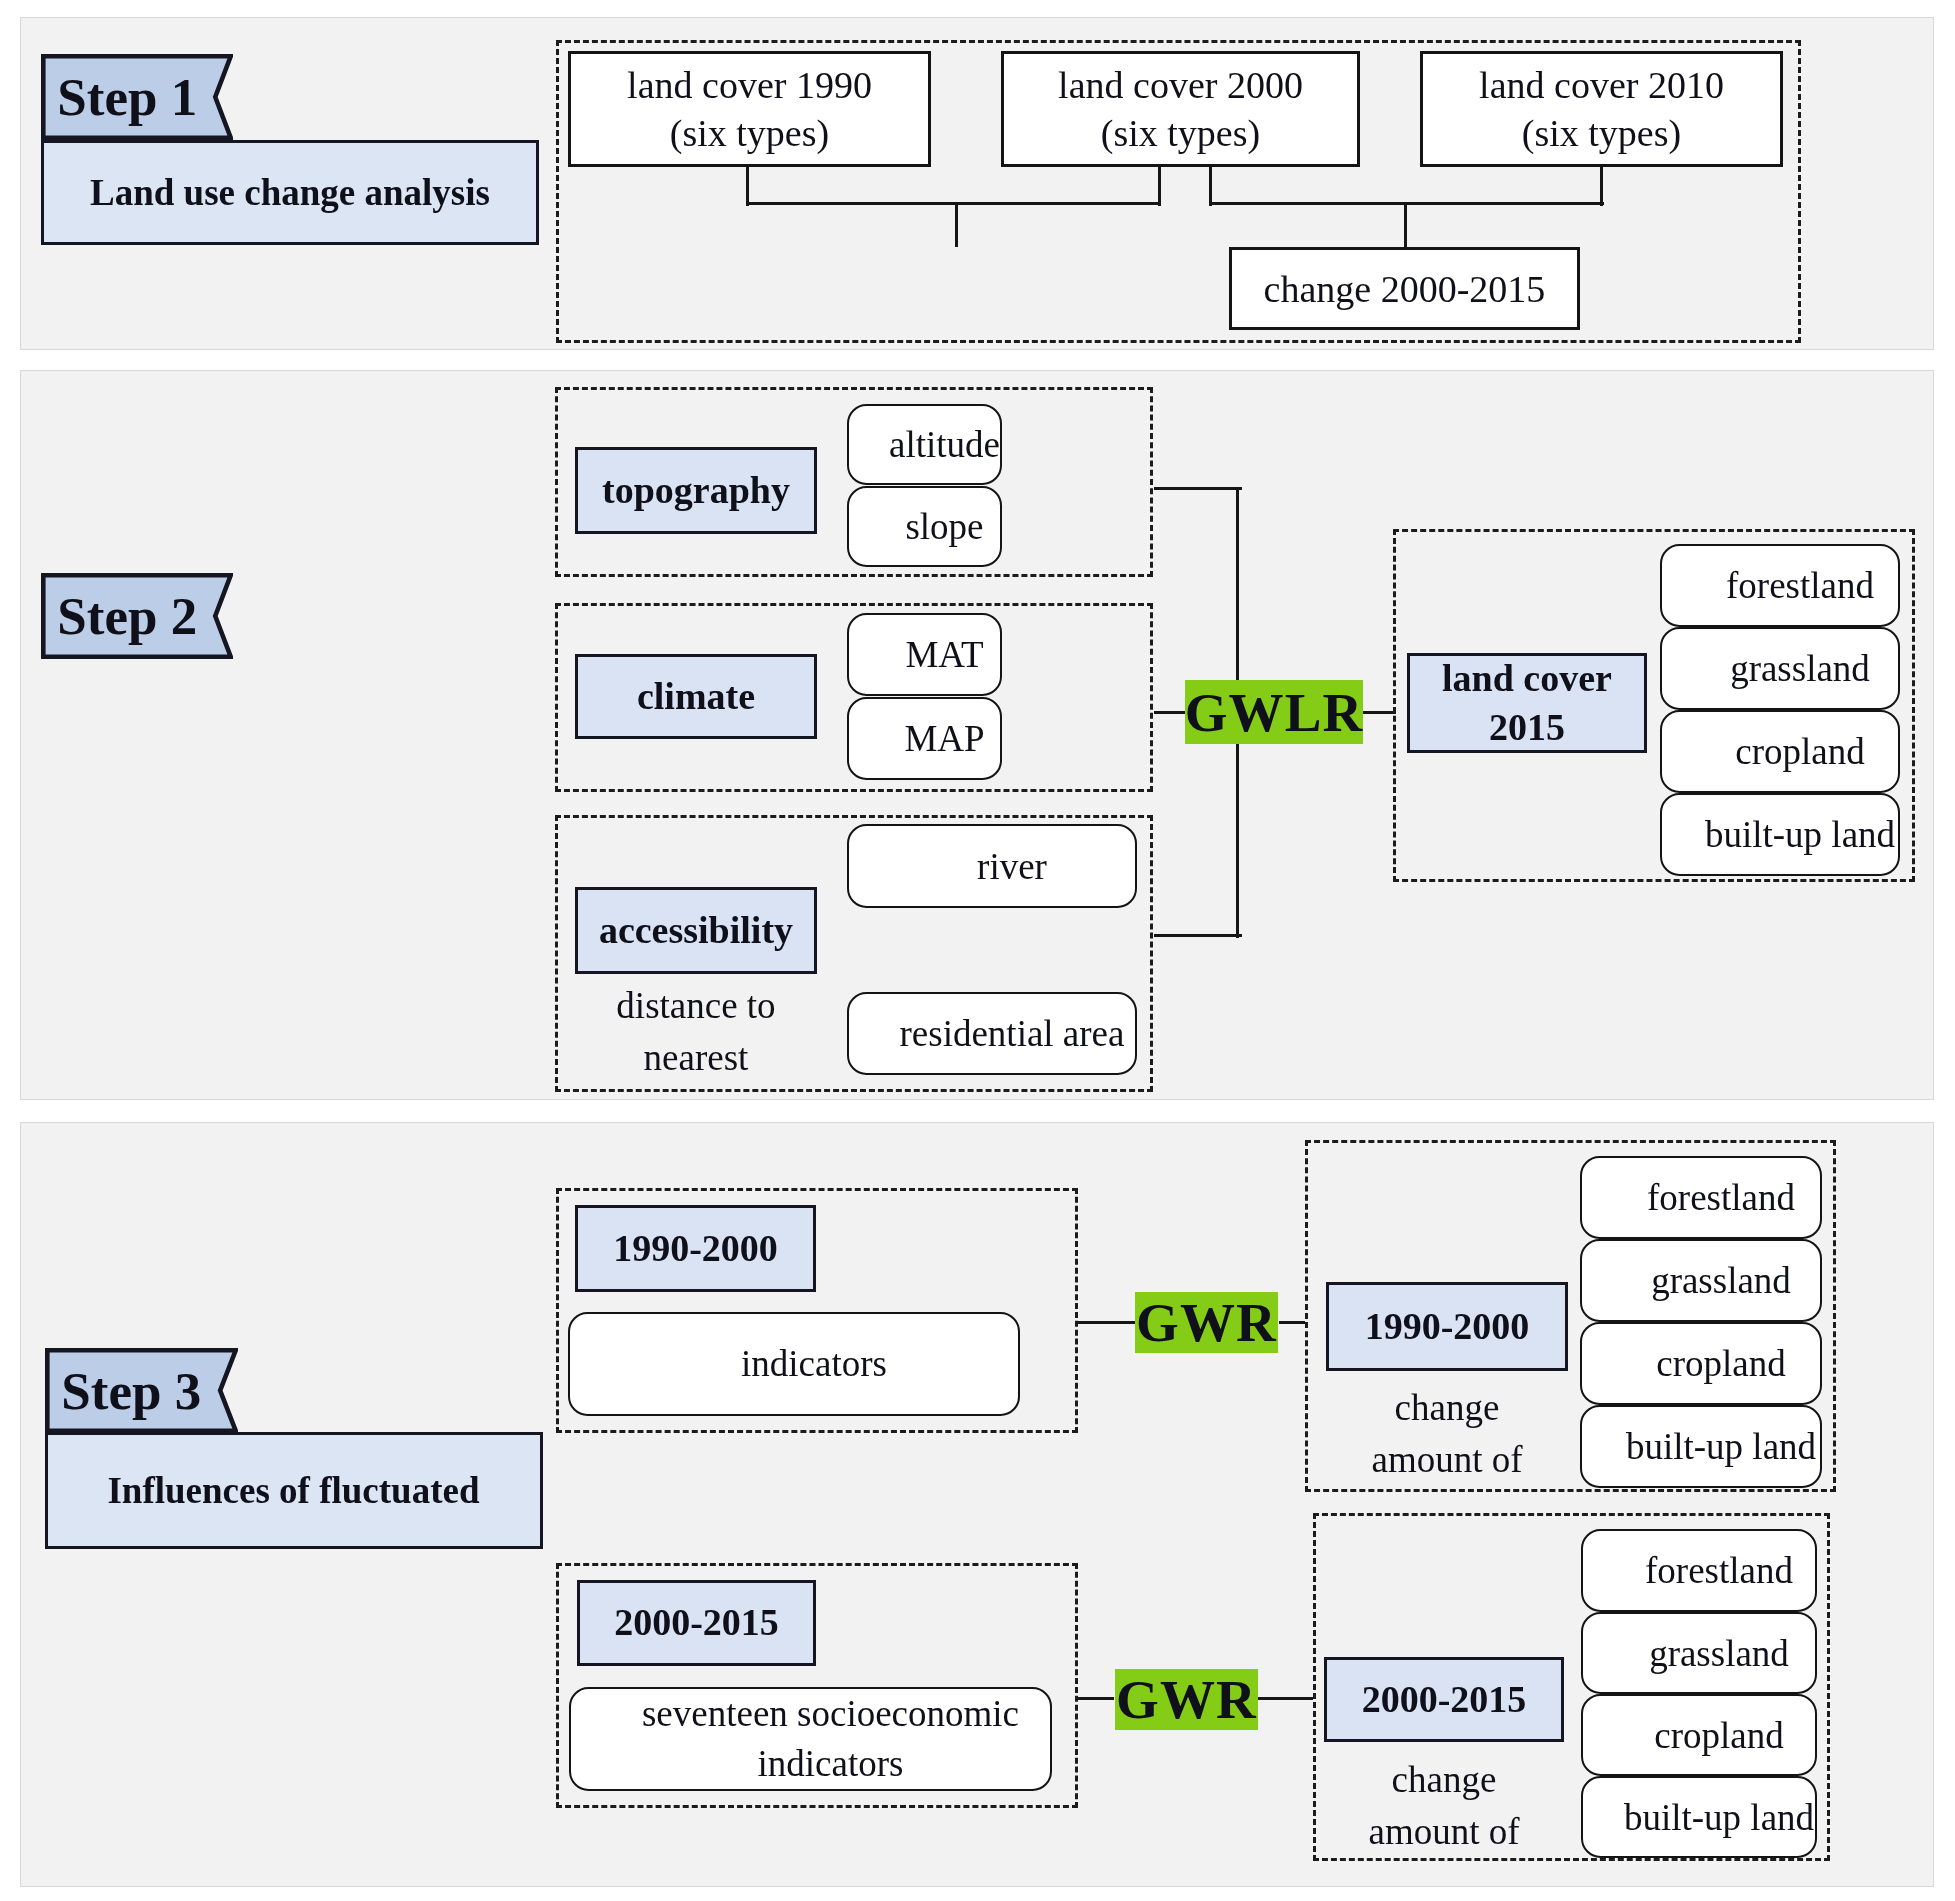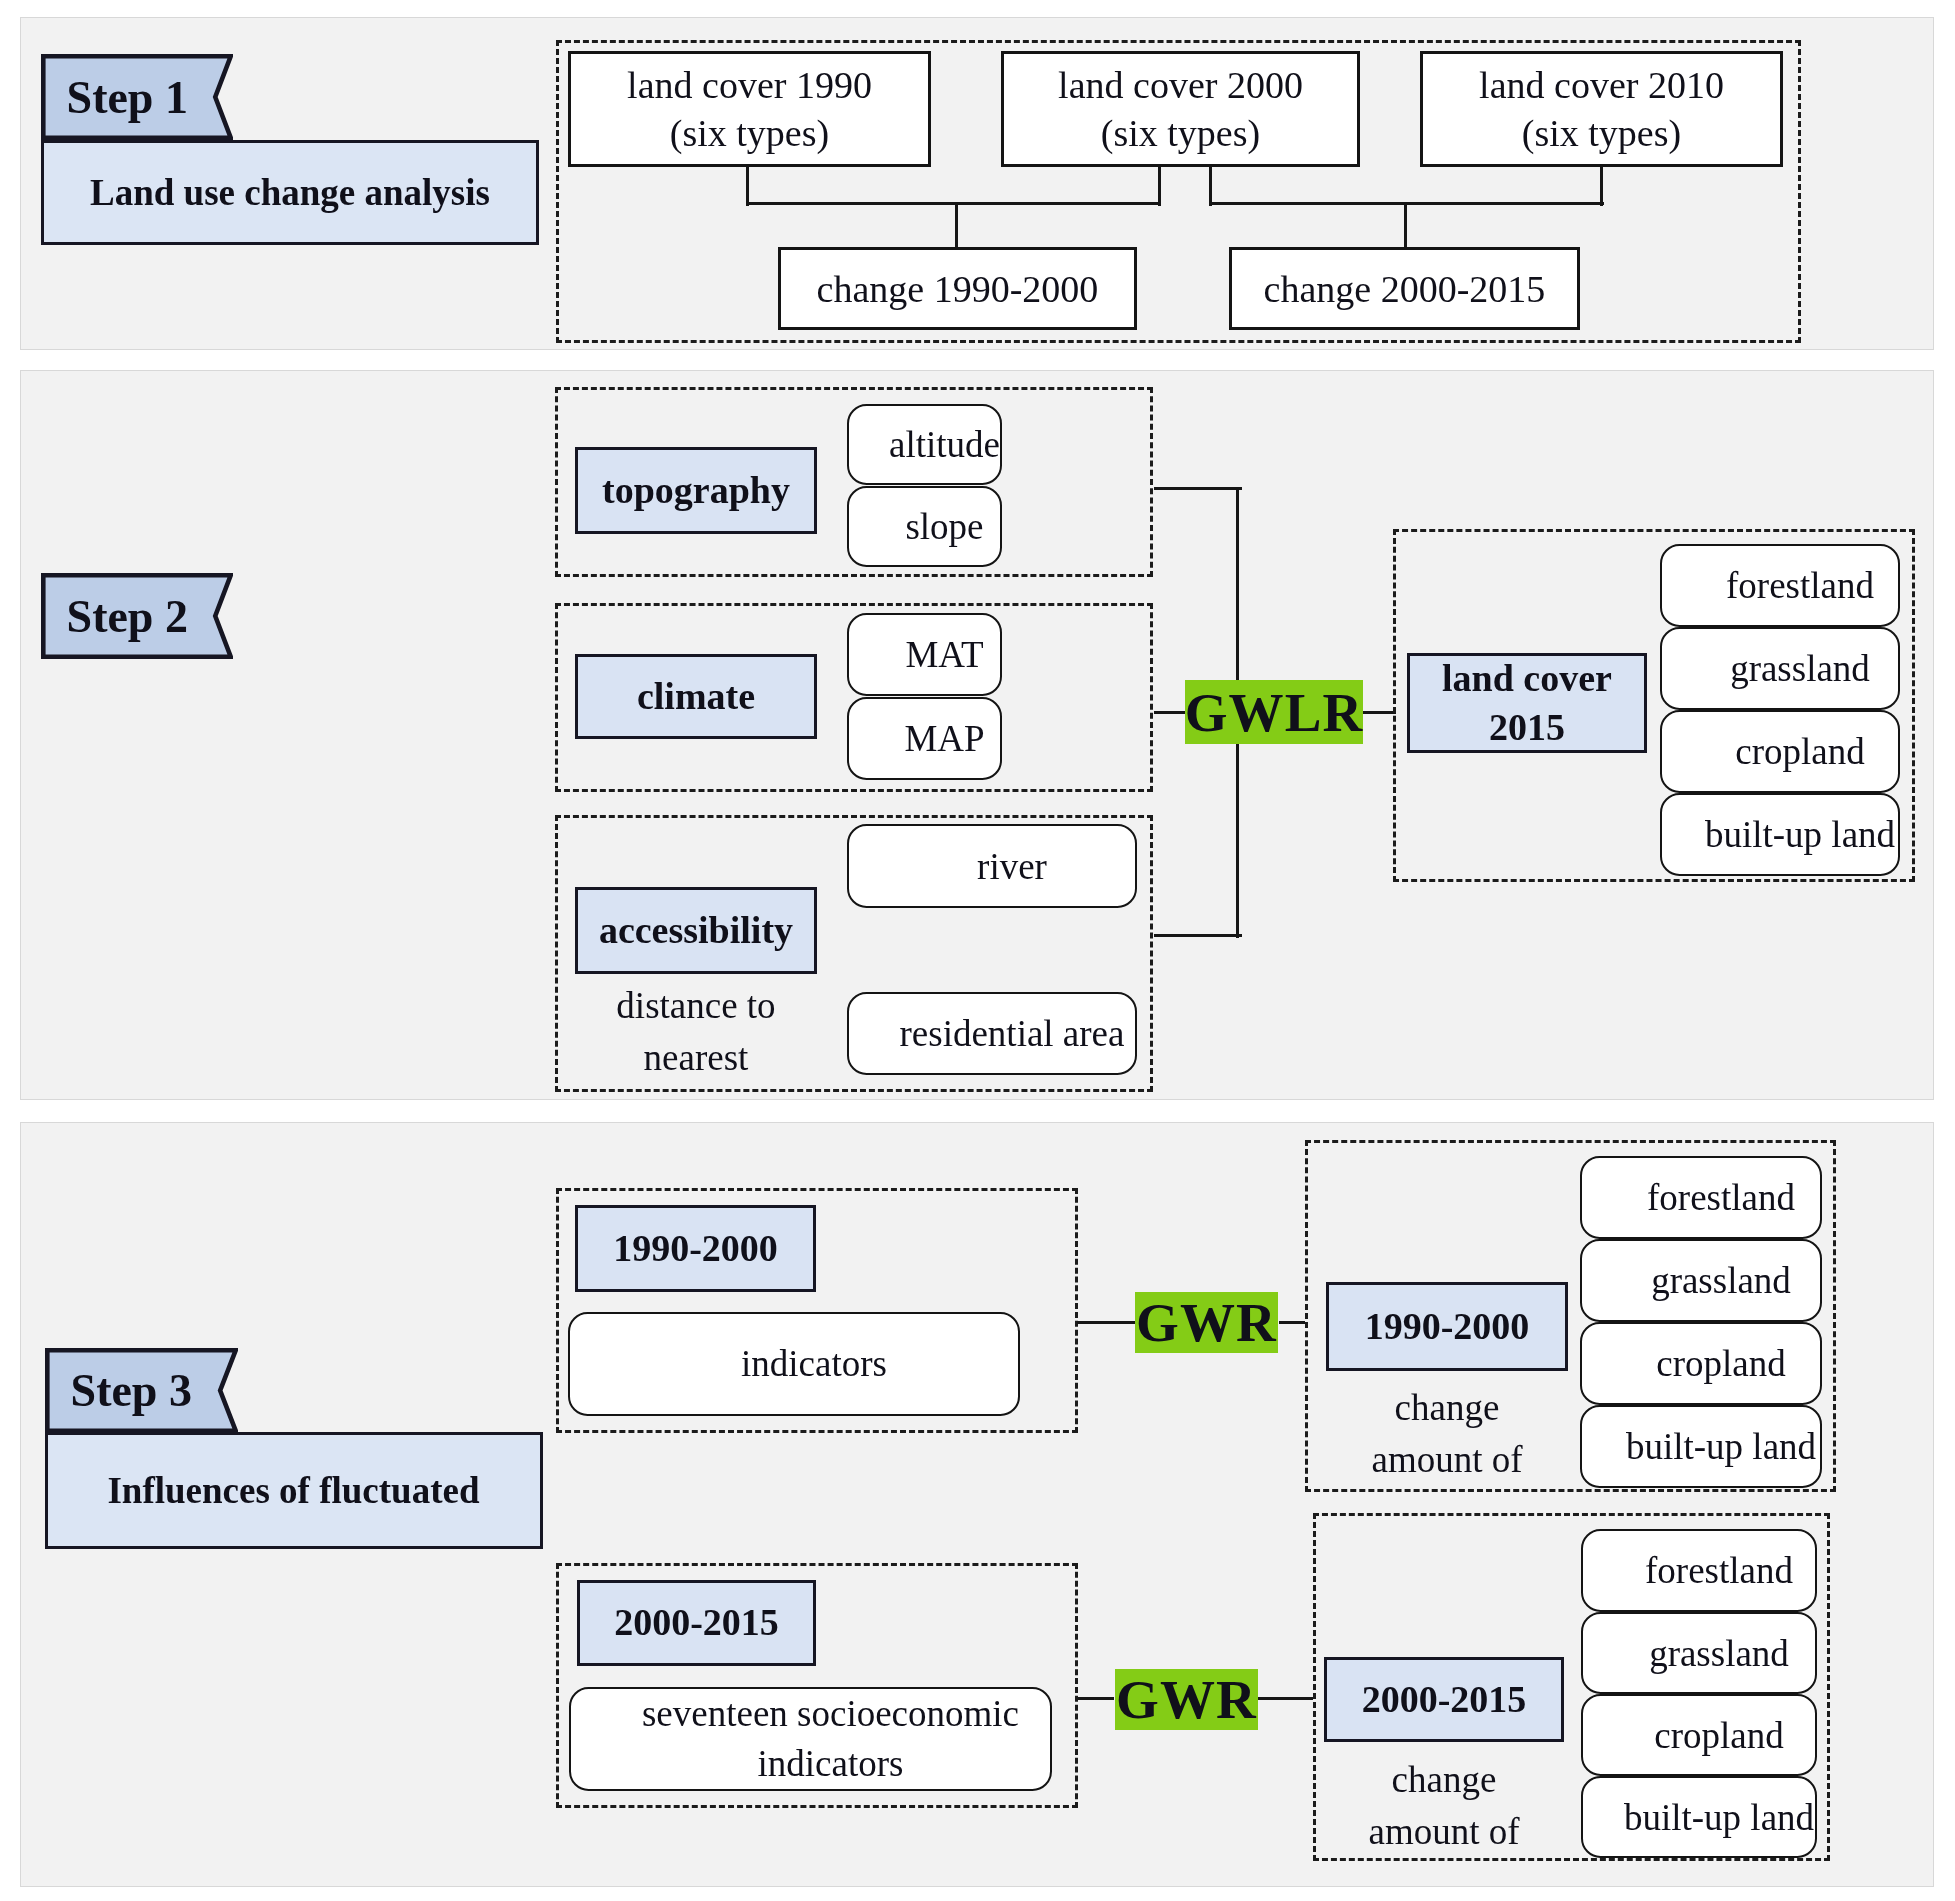--- a/index.html
+++ b/index.html
@@ -3,21 +3,21 @@
 <meta charset="utf-8">
 <style>
   html,body{margin:0;padding:0;background:#ffffff;}
   body{width:1955px;height:1901px;position:relative;overflow:hidden;
        font-family:"Liberation Serif","DejaVu Serif",serif;color:#10101a;}
   .panel{position:absolute;background:#f2f2f2;border:1.7px solid #d8d8d8;}
   .flag{position:absolute;}
   .flag svg{position:absolute;left:0;top:0;width:100%;height:100%;}
   .flag .flag-text{position:absolute;left:0;top:0;right:19.5px;bottom:0;
        display:flex;align-items:center;justify-content:center;
-       font-weight:bold;font-size:46px;}
+       font-weight:bold;font-size:53px;}
   .title-box{position:absolute;background:#dbe5f4;border:3.4px solid #161623;
        display:flex;flex-direction:column;align-items:center;justify-content:center;
        font-weight:bold;font-size:37px;line-height:1.45;text-align:center;}
   .chip{position:absolute;background:#d9e3f3;border:3.4px solid #161623;
        display:flex;flex-direction:column;align-items:center;justify-content:center;
        font-weight:bold;font-size:38px;line-height:1.3;text-align:center;box-sizing:border-box;}
   .wbox{position:absolute;background:#ffffff;border:3.4px solid #141414;
        display:flex;flex-direction:column;align-items:center;justify-content:space-evenly;
        font-size:38px;text-align:center;box-sizing:border-box;}
   .rbox{position:absolute;background:#ffffff;border:2.9px solid #141414;border-radius:19.5px;
@@ -62,23 +62,20 @@
   </div>
   <div class="wbox" style="left:980px;top:33px;width:359px;height:116px;padding:5.7px 0;">
     <span>land cover 2000</span>
     <span>(six types)</span>
   </div>
   <div class="wbox" style="left:1399px;top:33px;width:363px;height:116px;padding:5.7px 0;">
     <span>land cover 2010</span>
     <span>(six types)</span>
   </div>
 
-  <div class="wbox" style="left:757px;top:229px;width:359px;height:83px;justify-content:center;">
-    <span>change 1990-2000</span>
-  </div>
   <div class="wbox" style="left:1208px;top:229px;width:351px;height:83px;justify-content:center;">
     <span>change 2000-2015</span>
   </div>
 </div>
 
 <div class="panel" style="left:20px;top:370px;width:1912px;height:728px;">
 
   <div class="flag" style="left:20px;top:202px;width:192px;height:86px;">
     <svg viewBox="0 0 335 150" preserveAspectRatio="none">
       <path d="M4 4 H331 L304 75 L331 146 H4 Z" fill="#bccde7" stroke="#161623" stroke-width="8"></path>

